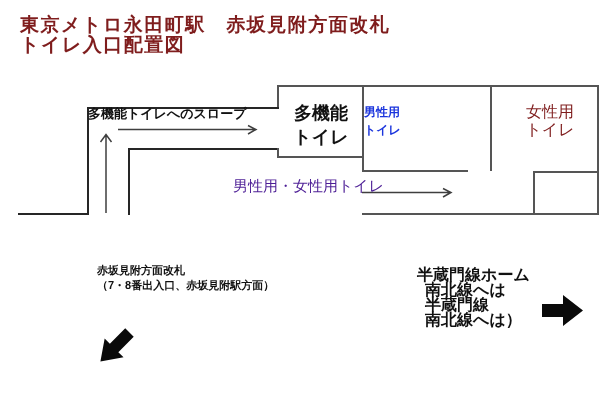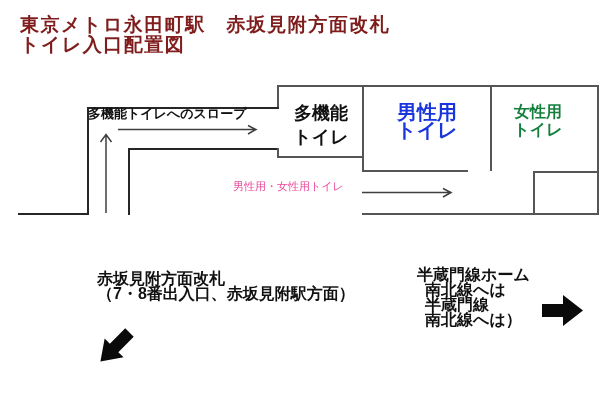--- a/index.html
+++ b/index.html
@@ -17,30 +17,30 @@
   
   .wall{position:absolute;background:#555555;}
   .wall.dark{background:#262626;}
   
   .lbl-multi-ramp{left:88px;top:105px;font-size:13px;font-weight:bold;white-space:nowrap;color:#111;}
   .lbl-multi{
     left:278px;top:101px;width:86px;text-align:center;
     font-size:18px;line-height:24px;font-weight:bold;color:#111;
   }
   .lbl-mens{
-    left:364px;top:103px;width:126px;text-align:center;
-    font-size:20px;line-height:18px;font-weight:bold;color:#1b35dd;
+    left:364px;top:103px;width:126px;text-align:left;
+    font-size:12px;line-height:18px;font-weight:bold;color:#1b35dd;
   }
   .lbl-womens{
-    left:488px;top:103px;width:100px;text-align:center;
-    font-size:16px;line-height:18px;font-weight:bold;color:#15803d;
+    left:500px;top:103px;width:100px;text-align:center;
+    font-size:16px;line-height:18px;font-weight:normal;color:#7f1d1d;
   }
-  .lbl-mw-ramp{left:233px;top:179px;font-size:11px;line-height:14px;color:#ec4899;white-space:nowrap;}
+  .lbl-mw-ramp{left:233px;top:179px;font-size:15px;line-height:14px;color:#4c1d95;white-space:nowrap;}
   
-  .lbl-gate{left:97px;top:271px;font-size:16px;line-height:15px;font-weight:bold;white-space:nowrap;color:#111;}
+  .lbl-gate{left:97px;top:263px;font-size:11px;line-height:15px;font-weight:bold;white-space:nowrap;color:#111;}
   .lbl-platform{left:417px;top:267px;font-size:16px;line-height:15px;font-weight:bold;white-space:nowrap;color:#111;}
   .lbl-platform .indent{padding-left:8px;}
   svg{display:block;}
   .thin-arrows{left:0;top:0;pointer-events:none;}
 </style>
 </head>
 <body>
 
 <div class="abs title">
   <div>東京メトロ永田町駅　赤坂見附方面改札</div>

